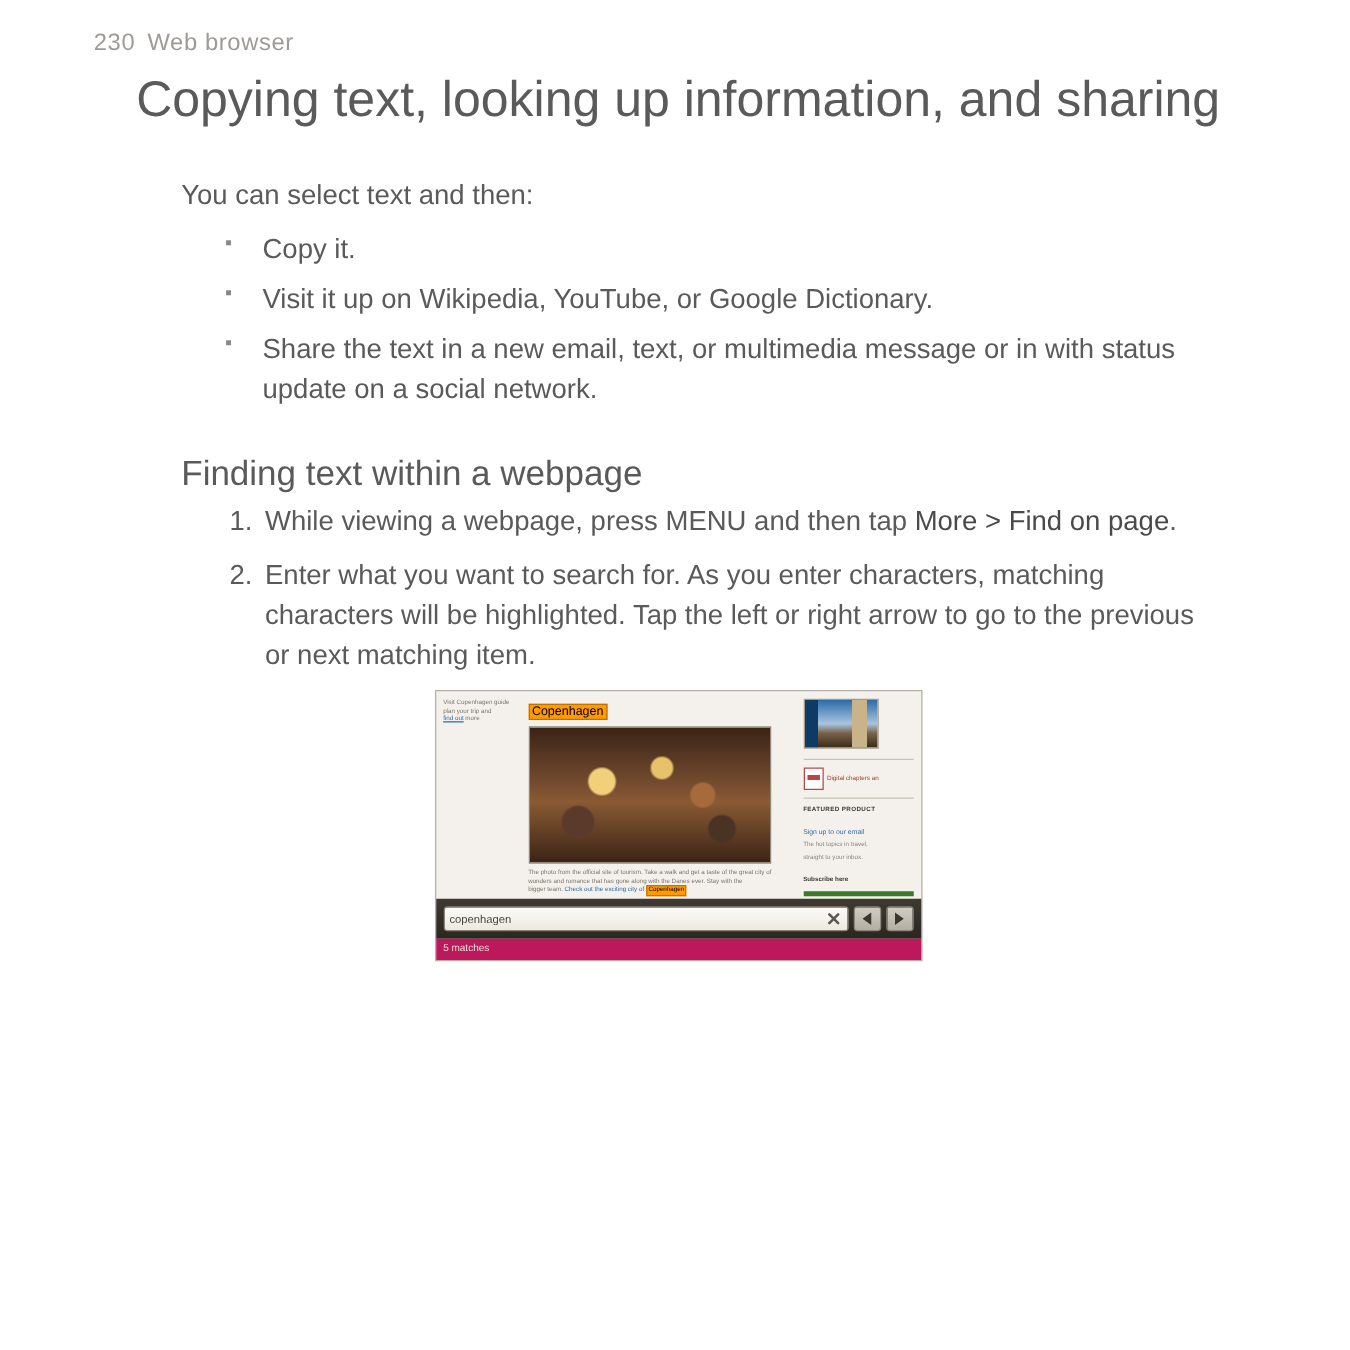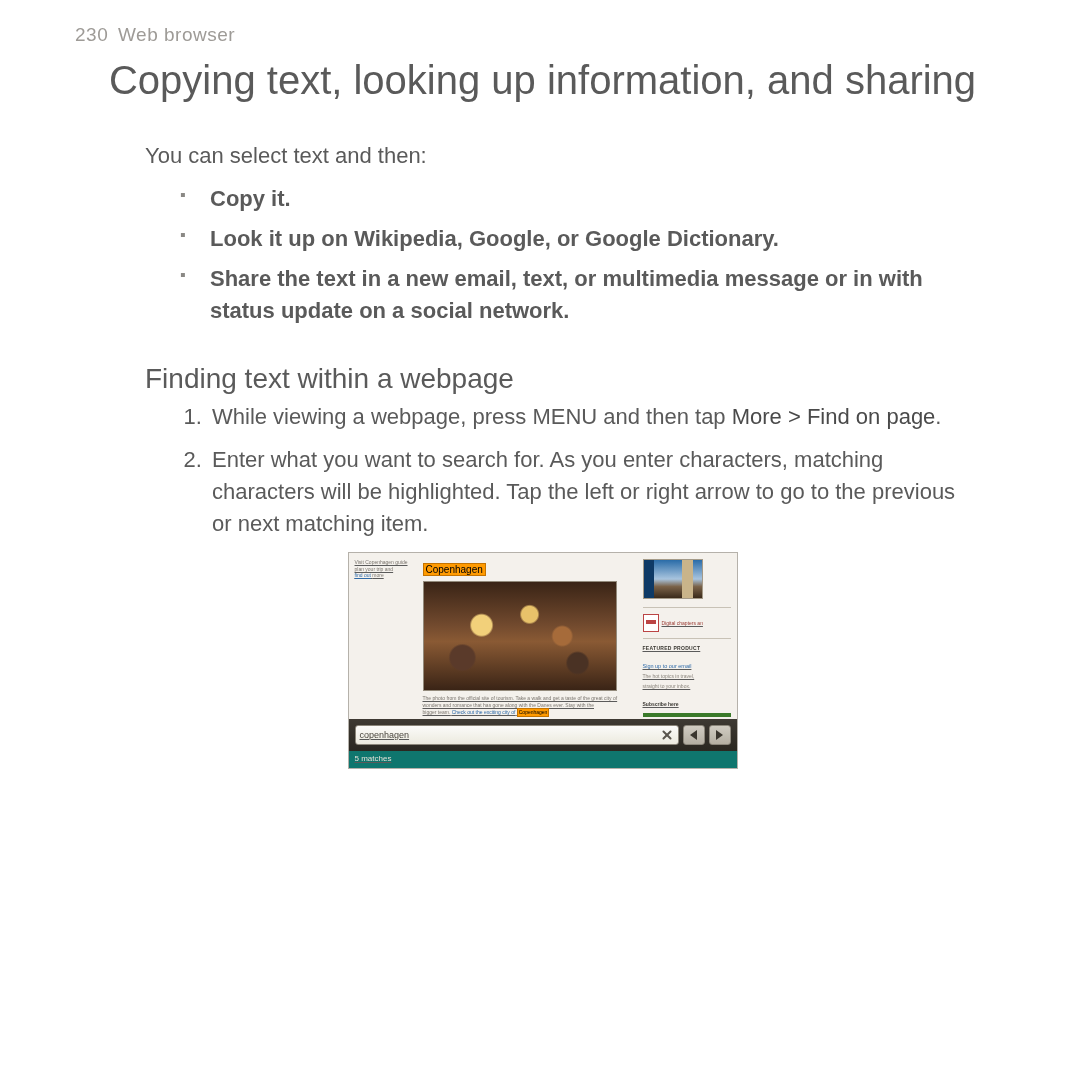--- a/index.html
+++ b/index.html
@@ -35,21 +35,20 @@
   .intro {
     margin-left: 70px;
     font-size: 22px;
     color: #5a5a5a;
     margin-bottom: 14px;
   }
   ul.bullets {
     list-style: none;
     margin: 0 40px 0 105px;
     padding: 0;
-    font-weight: bold;
   }
   ul.bullets li {
     position: relative;
     padding-left: 30px;
     font-size: 22px;
     line-height: 1.45;
     color: #5a5a5a;
     margin-bottom: 8px;
   }
   ul.bullets li::before {
@@ -85,21 +84,20 @@
   .empha { color: #4a4a4a; }
   .screenshot-wrap {
     width: 390px;
     margin: 4px auto 0 auto;
   }
   .device {
     width: 390px;
     border: 1px solid #b5b1aa;
     background: #f4f1ec;
     box-sizing: border-box;
-    text-decoration: underline;
   }
   .content-area {
     display: flex;
     padding: 6px 6px 2px 6px;
     gap: 6px;
     min-height: 160px;
     box-sizing: border-box;
   }
   .col-left {
     width: 62px;
@@ -215,21 +213,21 @@
     border:1px solid #8b867a;
     display:flex; align-items:center; justify-content:center;
     box-sizing:border-box;
   }
   .chev {
     width:0;height:0; border-top:5px solid transparent; border-bottom:5px solid transparent;
   }
   .chev.left { border-right:7px solid #3a362e; }
   .chev.right{ border-left:7px solid #3a362e; }
   .matchbar {
-    background:#0f766e;
+    background:#be185d;
     color:#e6e2d8;
     font-size:8px;
     padding:3px 6px 5px 6px;
     filter: blur(0.3px);
   }
 </style>
 </head>
 <body>
 
 <div class="page">
@@ -238,21 +236,21 @@
     <span class="pg">230</span>
     <span>Web browser</span>
   </div>
 
   <h1 class="title">Copying text, looking up information, and sharing</h1>
 
   <div class="intro">You can select text and then:</div>
 
   <ul class="bullets">
     <li>Copy it.</li>
-    <li>Look it up on Wikipedia, Google, or Google Dictionary.</li>
+    <li>Visit it up on Wikipedia, YouTube, or Google Dictionary.</li>
     <li>Share the text in a new email, text, or multimedia message or in with status update on a social network.</li>
   </ul>
 
   <h2 class="subhead">Finding text within a webpage</h2>
 
   <ol class="steps">
     <li>
       <span>While viewing a webpage, press MENU and then tap </span><span class="empha">More &gt; Find on page</span><span>.</span>
     </li>
     <li>Enter what you want to search for. As you enter characters, matching characters will be highlighted. Tap the left or right arrow to go to the previous or next matching item.</li>

